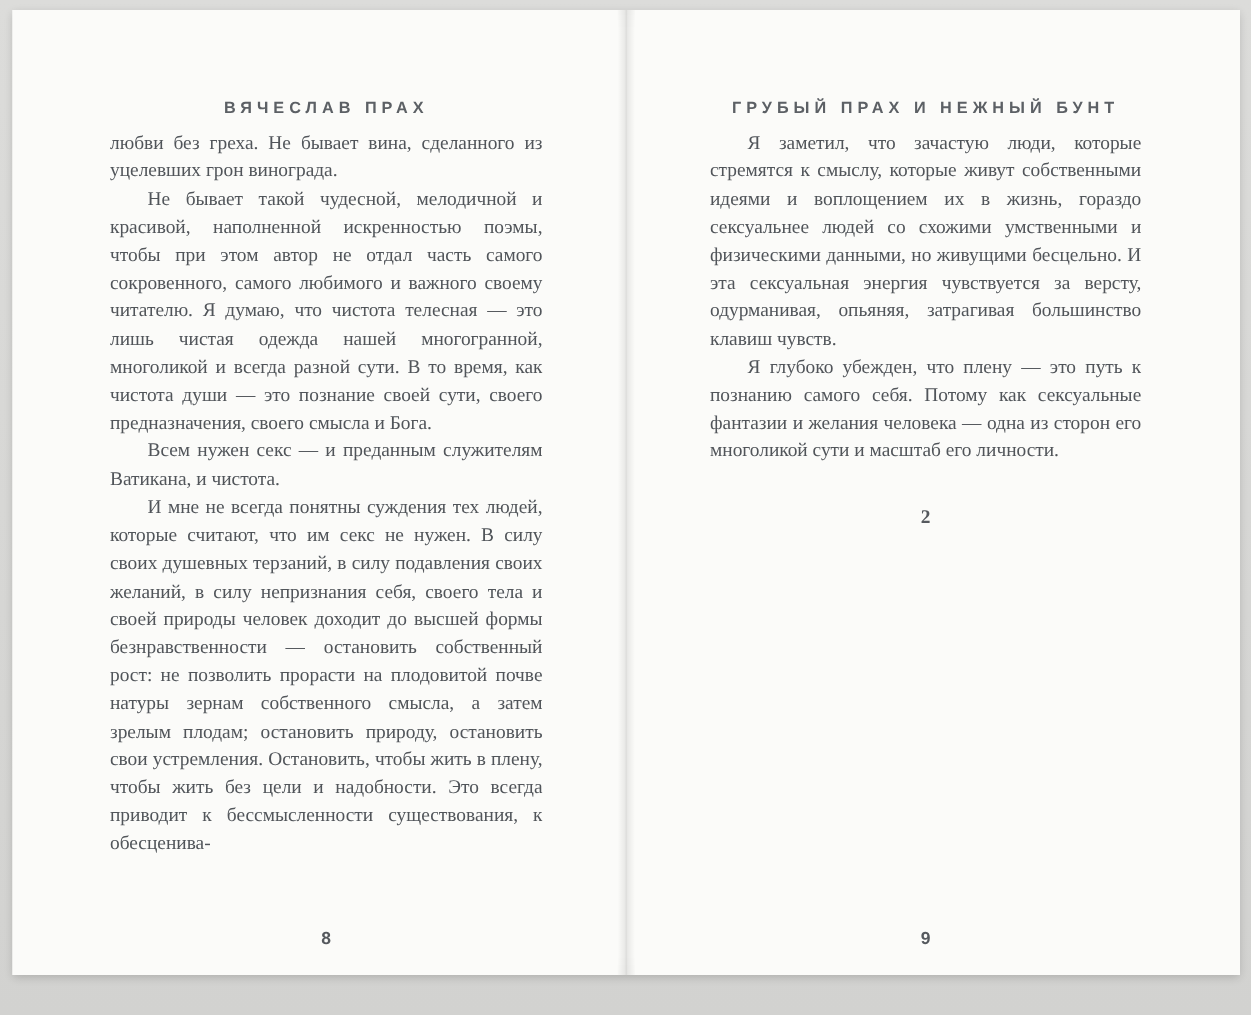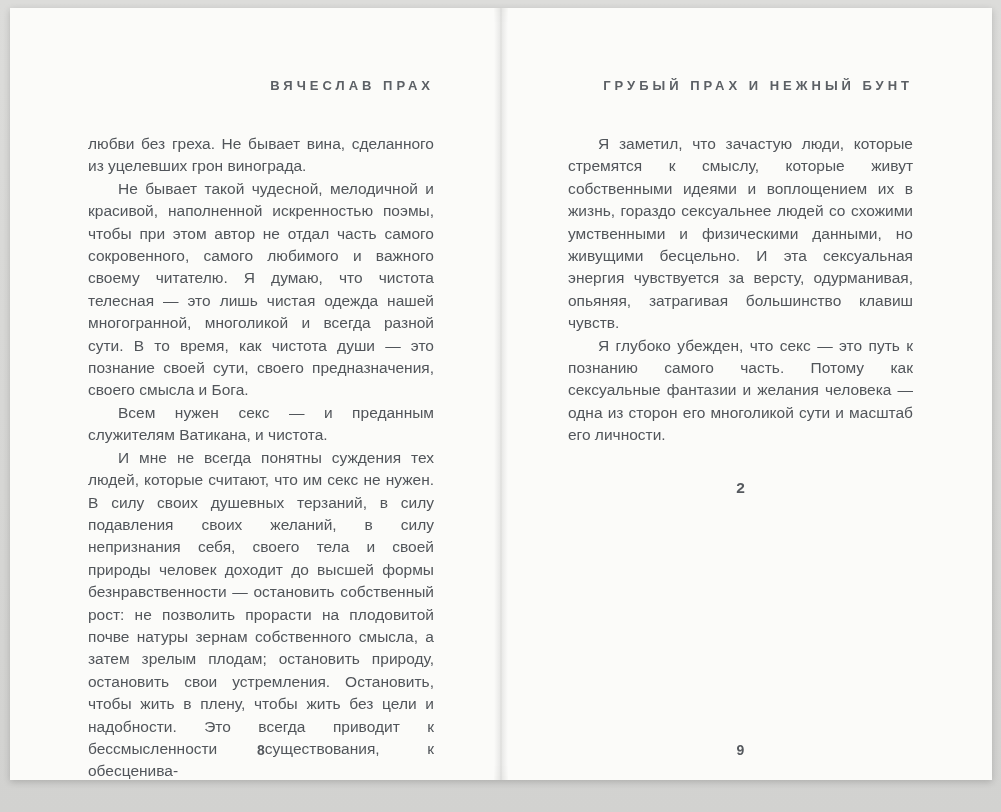--- a/index.html
+++ b/index.html
@@ -36,35 +36,36 @@
   .gutter {
     width: 14px;
     background: linear-gradient(to right,
       rgba(0,0,0,0.00) 0%,
       rgba(0,0,0,0.07) 42%,
       rgba(0,0,0,0.12) 50%,
       rgba(0,0,0,0.07) 58%,
       rgba(0,0,0,0.00) 100%);
   }
   .running-head {
-    text-align: right;
+    text-align: center;
     font-size: 13px;
     font-weight: bold;
     letter-spacing: 4px;
     color: #5c6065;
     line-height: 15px;
     white-space: nowrap;
   }
   .body-text {
-    margin-top: 40px;
+    margin-top: 11px;
     font-size: 15.5px;
     line-height: 22.4px;
     color: #51555a;
     text-align: justify;
     overflow: hidden;
+    font-family: Liberation Serif, serif;
   }
   .para { margin: 0; }
   .para.indent { text-indent: 30px; }
   .para.section-number {
     text-align: center;
     text-indent: 0;
     font-weight: bold;
     margin: 30px 0 32px 0;
     color: #55595e;
   }
@@ -95,20 +96,20 @@
         </div>
       <footer class="folio">8</footer>
     </section>
 
     <div class="gutter"></div>
 
     <section class="page page-right">
       <header class="running-head">ГРУБЫЙ ПРАХ И НЕЖНЫЙ БУНТ</header>
       <div class="body-text">
           <p class="para indent">Я заметил, что зачастую люди, которые стремятся к смыслу, которые живут собственными идеями и воплощением их в жизнь, гораздо сексуальнее людей со схожими умственными и физическими данными, но живущими бесцельно. И эта сексуальная энергия чувствуется за версту, одурманивая, опьяняя, затрагивая большинство клавиш чувств.</p>
-          <p class="para indent">Я глубоко убежден, что секс — это путь к познанию самого часть. Потому как сексуальные фантазии и желания человека — одна из сторон его многоликой сути и масштаб его личности.</p>
+          <p class="para indent">Я глубоко убежден, что плену — это путь к познанию самого себя. Потому как сексуальные фантазии и желания человека — одна из сторон его многоликой сути и масштаб его личности.</p>
           <p class="para section-number">2</p>
         </div>
       <footer class="folio">9</footer>
     </section>
 
   </div>
 </div>
 
 </body></html>

